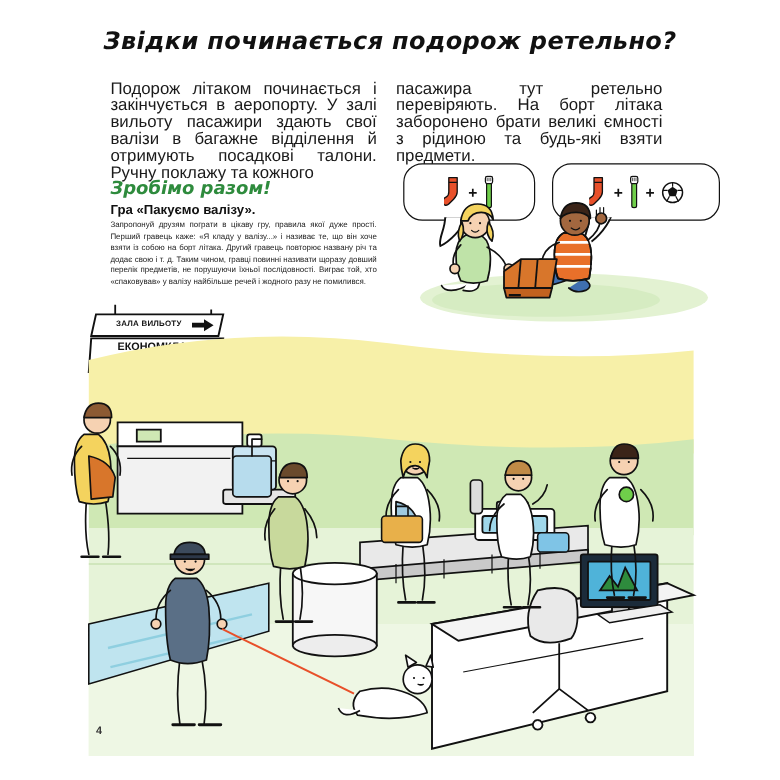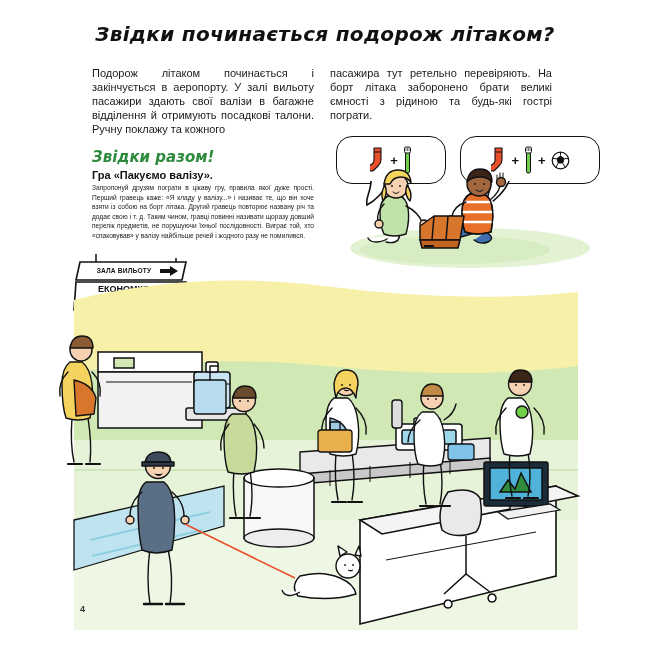--- a/index.html
+++ b/index.html
@@ -34,21 +34,21 @@
     font-weight: bold;
     font-style: italic;
     color: #111111;
     letter-spacing: 0.3px;
   }
 
   
   .intro {
     position: absolute;
     top: 66px;
-    font-size: 11px;
+    font-size: 14px;
     line-height: 14px;
     color: #1a1a1a;
     text-align: justify;
   }
   .intro.col1 { left: 92px; width: 222px; }
   .intro.col2 { left: 330px; width: 222px; }
 
   
   .together-title {
     position: absolute;
@@ -134,26 +134,26 @@
     font-size: 9px;
     color: #333333;
     font-weight: bold;
   }
 </style>
 </head>
 <body>
 
 <div class="page">
 
-  <div class="title">Звідки починається подорож літаком?</div>
+  <div class="title">Звідки починається подорож ретельно?</div>
 
   <div class="intro col1">Подорож літаком починається і закінчується в аеропорту. У залі вильоту пасажири здають свої валізи в багажне відділення й отримують посадкові талони. Ручну поклажу та кожного</div>
-  <div class="intro col2">пасажира тут ретельно перевіряють. На борт літака заборонено брати великі ємності з рідиною та будь-які гострі пограти.</div>
-
-  <div class="together-title">Звідки разом!</div>
+  <div class="intro col2">пасажира тут ретельно перевіряють. На борт літака заборонено брати великі ємності з рідиною та будь-які взяти предмети.</div>
+
+  <div class="together-title">Зробімо разом!</div>
   <div class="game-title">Гра «Пакуємо валізу».</div>
   <div class="game-body">Запропонуй друзям пограти в цікаву гру, правила якої дуже прості. Перший гравець каже: «Я кладу у валізу...» і називає те, що він хоче взяти із собою на борт літака. Другий гравець повторює названу річ та додає свою і т. д. Таким чином, гравці повинні називати щоразу довший перелік предметів, не порушуючи їхньої послідовності. Виграє той, хто «спаковував» у валізу найбільше речей і жодного разу не помилився.</div>
 
   <div class="bubble" style="left:336px; top:136px; width:110px; height:48px;">
     <div class="items">
       <span class="obj sock">
         <svg width="15" height="26" viewBox="0 0 15 26">
           <path d="M4 1 h7 v12 c0 3 -1 4 -3 6 l-4 4 c-2 2 -5 1 -5 -2 c0 -2 1 -3 3 -4 c2 -1 2 -2 2 -4 z" fill="#e8502a" stroke="#111" stroke-width="1.1" stroke-linejoin="round"></path>
           <path d="M4 5 h7" stroke="#111" stroke-width="1"></path>
         </svg>

